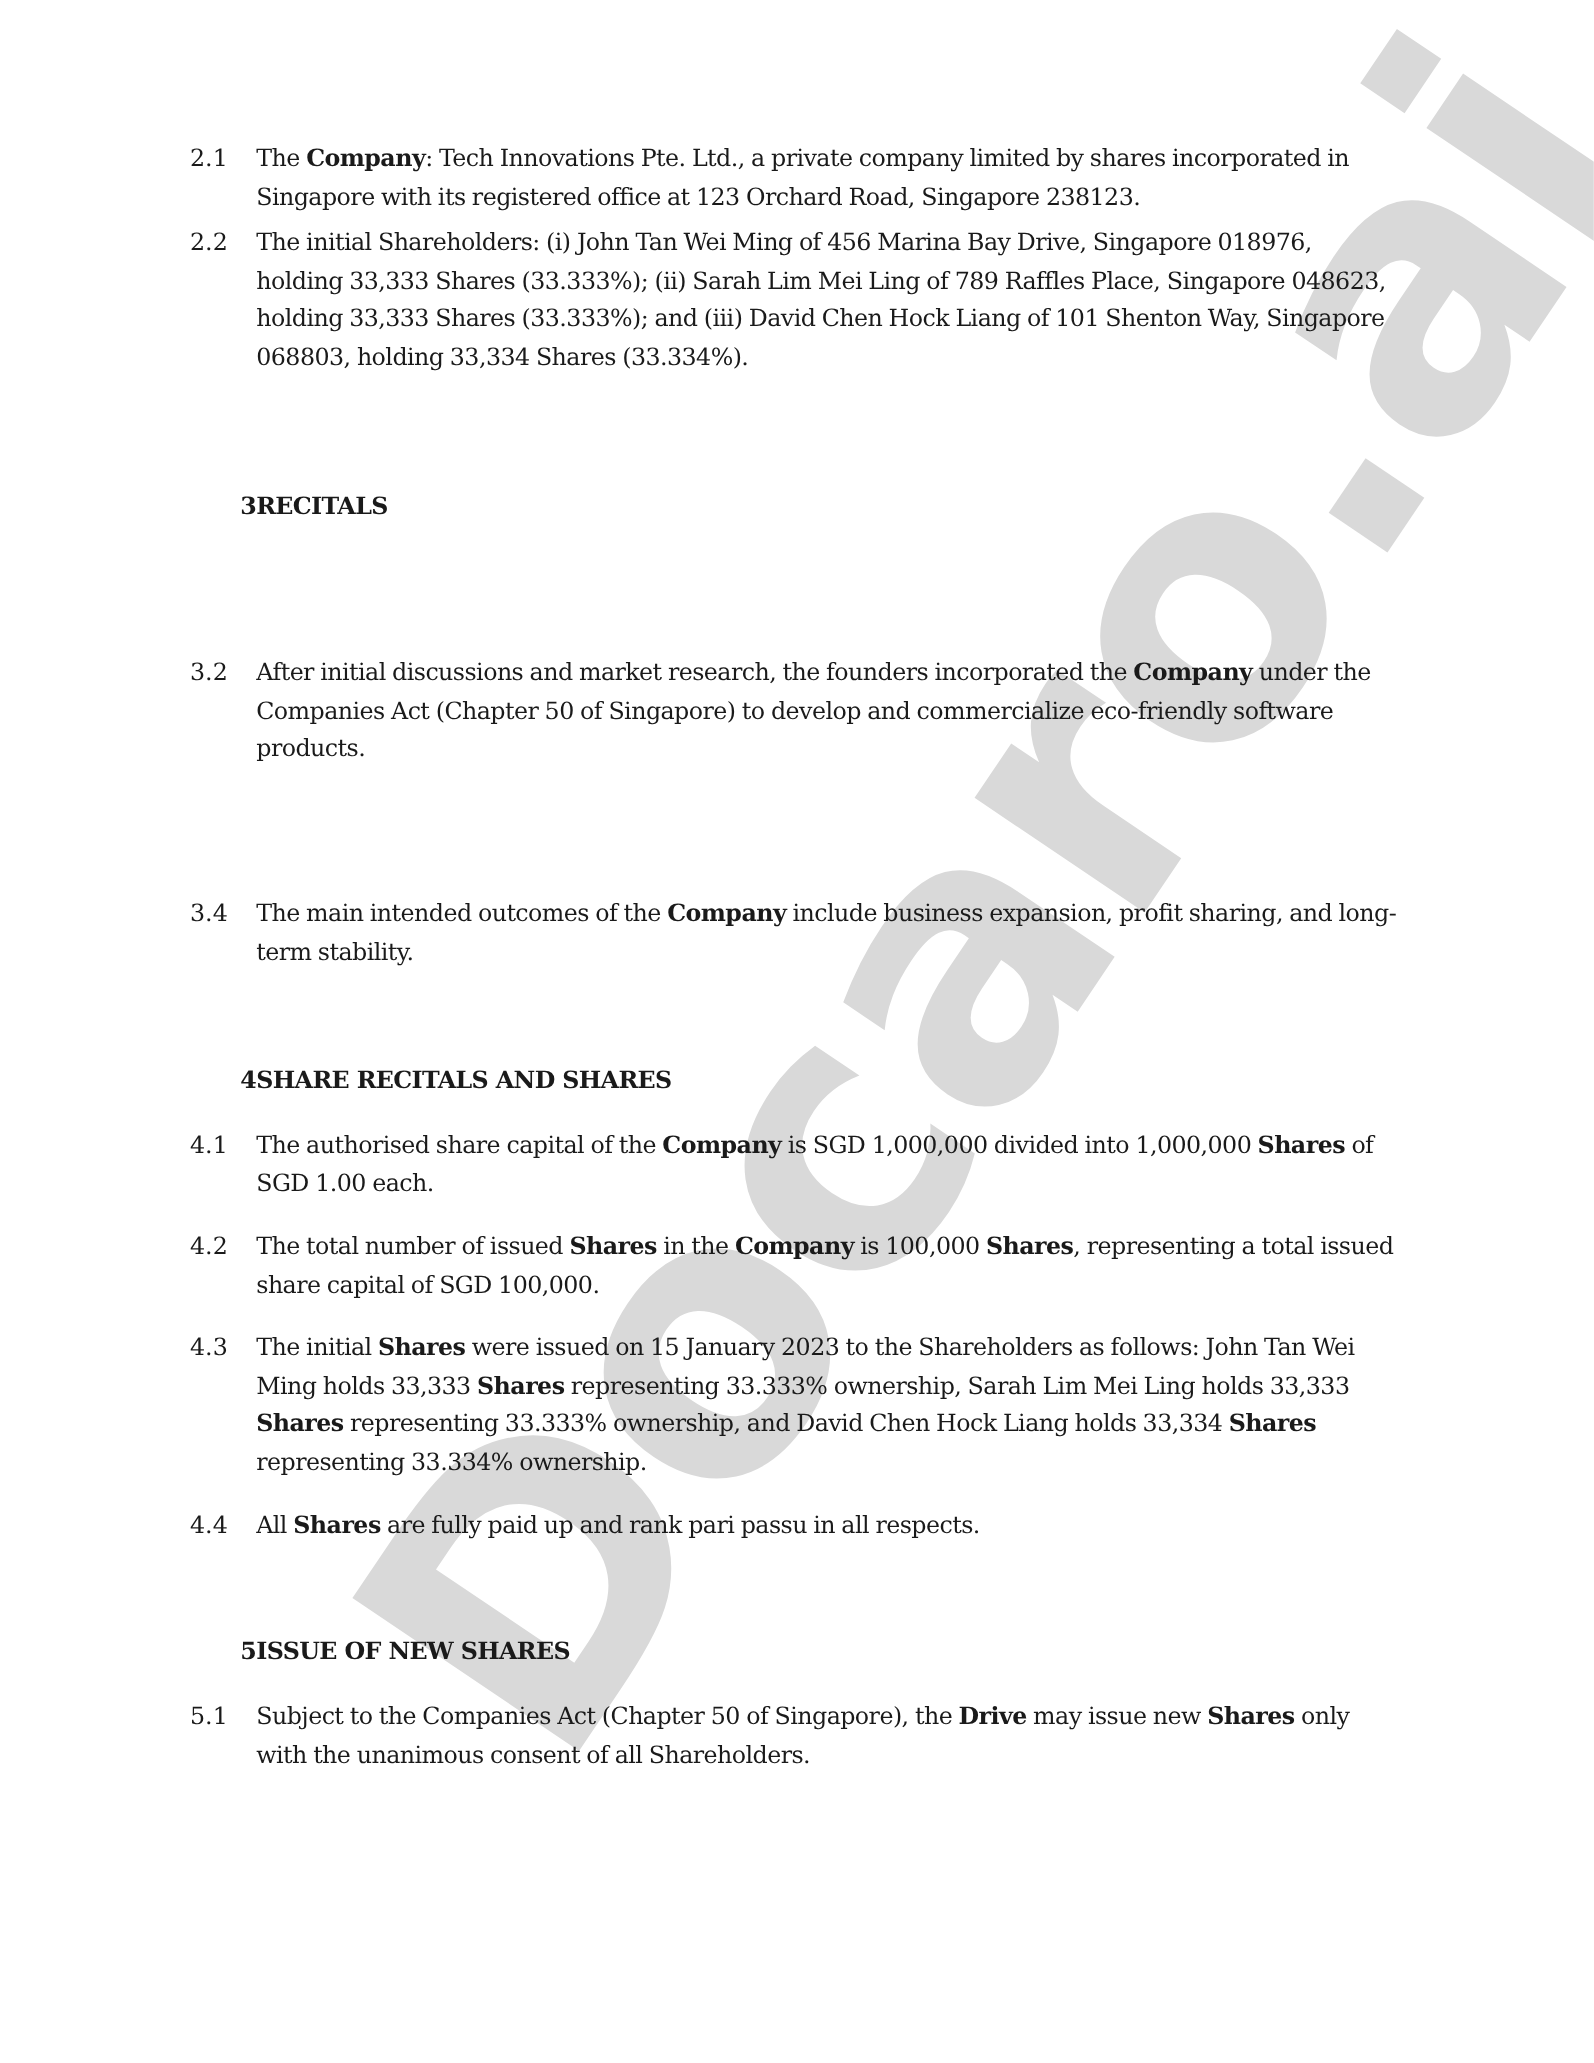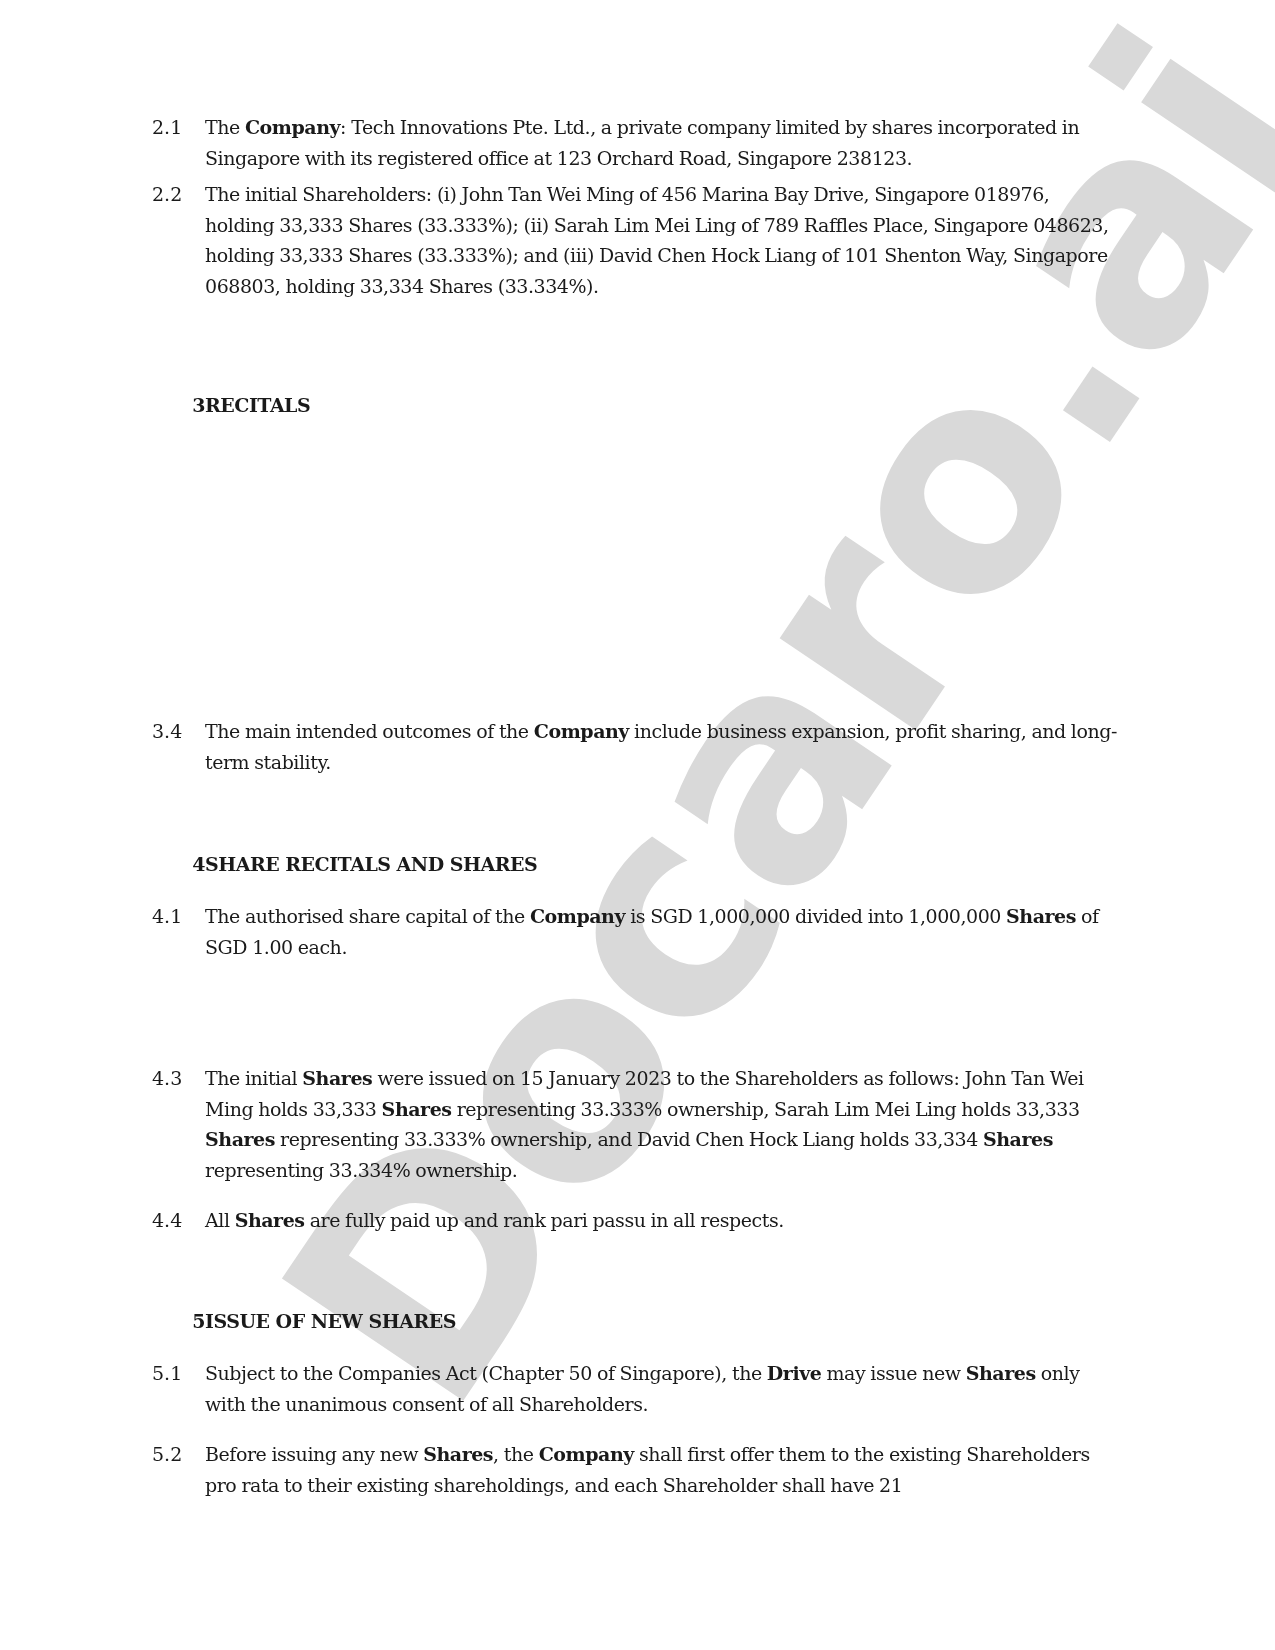--- a/index.html
+++ b/index.html
@@ -63,48 +63,52 @@
     </div>
     <div class="clause" style="top:179px">
       <span class="num">2.2</span>
       <span class="txt">The initial Shareholders: (i) John Tan Wei Ming of 456 Marina Bay Drive, Singapore 018976, holding 33,333 Shares (33.333%); (ii) Sarah Lim Mei Ling of 789 Raffles Place, Singapore 048623, holding 33,333 Shares (33.333%); and (iii) David Chen Hock Liang of 101 Shenton Way, Singapore 068803, holding 33,334 Shares (33.334%).</span>
     </div>
 
     <div class="heading" style="top:390px">
       <span class="num"><span>3</span></span>
       <span class="title">RECITALS</span>
     </div>
+    <div class="clause" style="top:523px">
+      <span class="num">3.2</span>
+      <span class="txt">After initial discussions and market research, the founders incorporated the <b>Company</b> under the Companies Act (Chapter 50 of Singapore) to develop and commercialize eco-friendly software products.</span>
+    </div>
     <div class="clause" style="top:716px">
       <span class="num">3.4</span>
       <span class="txt">The main intended outcomes of the <b>Company</b> include business expansion, profit sharing, and long-term stability.</span>
     </div>
 
     <div class="heading" style="top:849px">
       <span class="num"><span>4</span></span>
       <span class="title">SHARE RECITALS AND SHARES</span>
     </div>
     <div class="clause" style="top:901px">
       <span class="num">4.1</span>
       <span class="txt">The authorised share capital of the <b>Company</b> is SGD 1,000,000 divided into 1,000,000 <b>Shares</b> of SGD 1.00 each.</span>
+    </div>
+    <div class="clause" style="top:982px">
+      <span class="num">4.2</span>
+      <span class="txt">The total number of issued <b>Shares</b> in the <b>Company</b> is 100,000 <b>Shares</b>, representing a total issued share capital of SGD 100,000.</span>
     </div>
     <div class="clause" style="top:1063px">
       <span class="num">4.3</span>
       <span class="txt">The initial <b>Shares</b> were issued on 15 January 2023 to the Shareholders as follows: John Tan Wei Ming holds 33,333 <b>Shares</b> representing 33.333% ownership, Sarah Lim Mei Ling holds 33,333 <b>Shares</b> representing 33.333% ownership, and David Chen Hock Liang holds 33,334 <b>Shares</b> representing 33.334% ownership.</span>
     </div>
     <div class="clause" style="top:1205px">
       <span class="num">4.4</span>
       <span class="txt">All <b>Shares</b> are fully paid up and rank pari passu in all respects.</span>
     </div>
 
     <div class="heading" style="top:1306px">
       <span class="num"><span>5</span></span>
       <span class="title">ISSUE OF NEW SHARES</span>
     </div>
     <div class="clause" style="top:1358px">
       <span class="num">5.1</span>
       <span class="txt">Subject to the Companies Act (Chapter 50 of Singapore), the <b>Drive</b> may issue new <b>Shares</b> only with the unanimous consent of all Shareholders.</span>
     </div>
-    <div class="clause" style="top:1439px">
-      <span class="num">5.2</span>
-      <span class="txt">Before issuing any new <b>Shares</b>, the <b>Company</b> shall first offer them to the existing Shareholders pro rata to their existing shareholdings, and each Shareholder shall have 21</span>
-    </div>
   </div>
 </div>
 
 </body></html>

